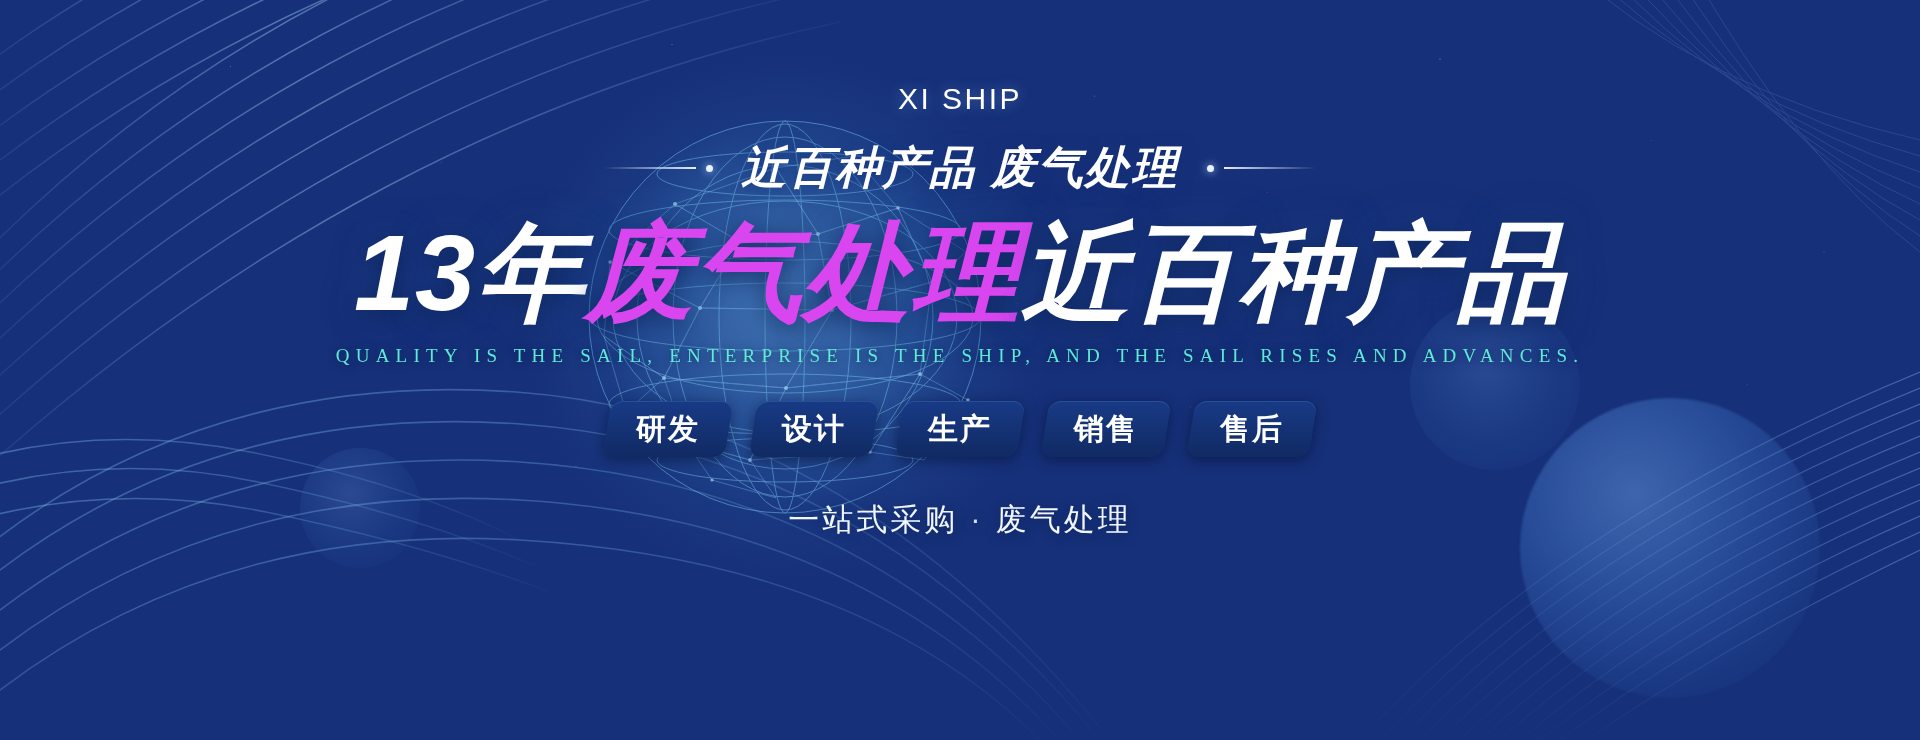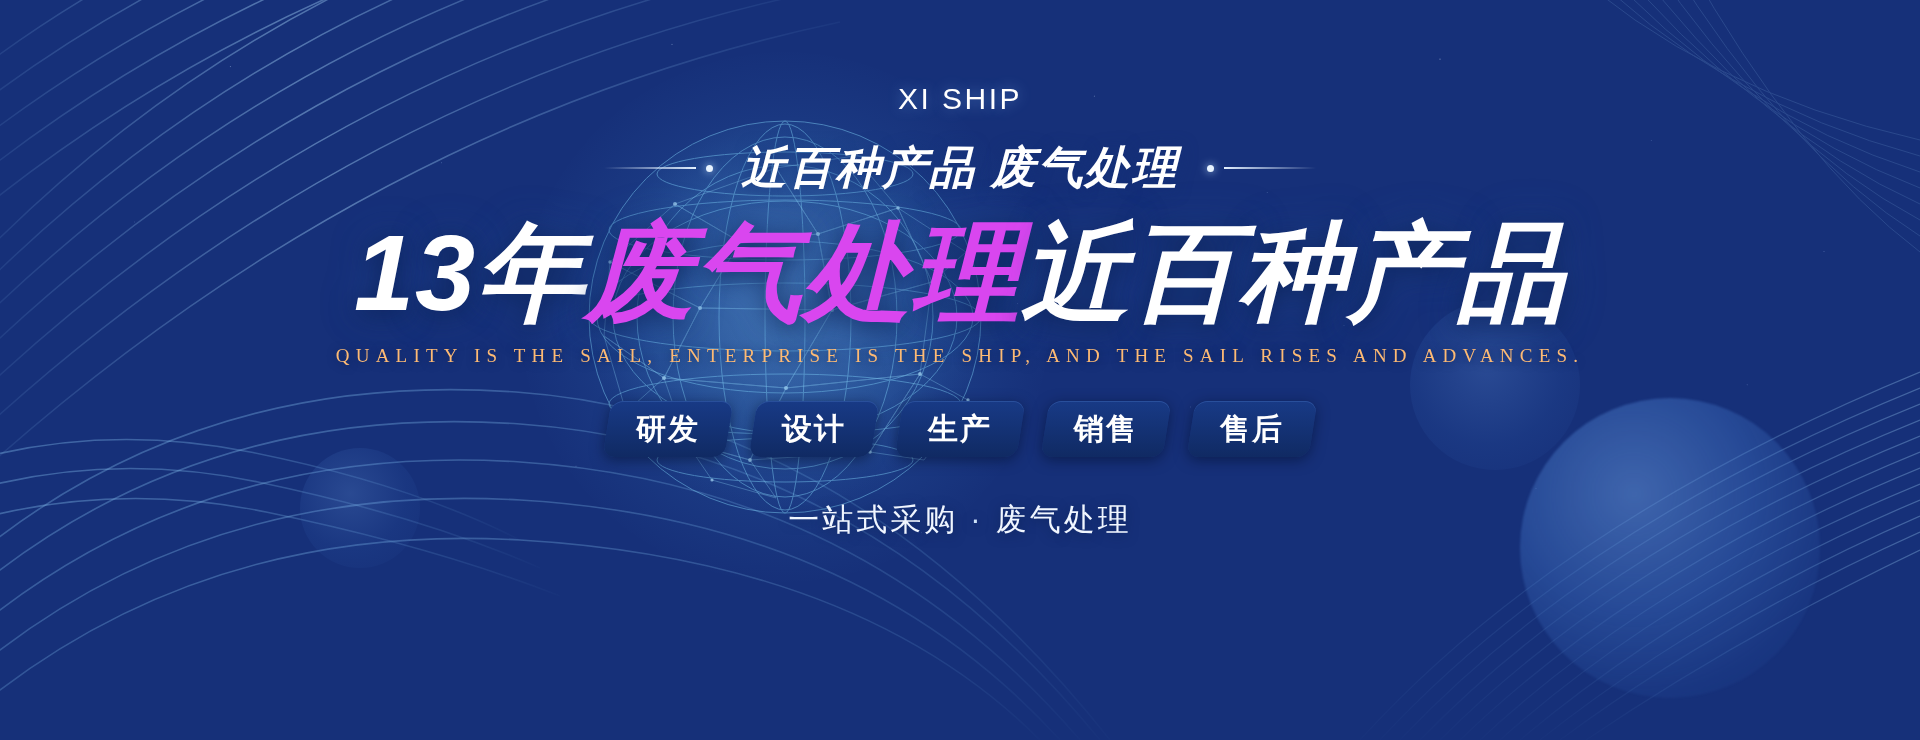--- a/index.html
+++ b/index.html
@@ -116,21 +116,21 @@
     color:#ffffff;
     text-shadow:0 4px 26px rgba(8,28,78,.85), 0 0 40px rgba(60,120,210,.35);
   }
   .headline .hl{ color:#d946ef; }
 
   .tagline{
     margin-top:10px;
     font-family:"Liberation Serif","DejaVu Serif",serif;
     font-size:19px;
     letter-spacing:6.2px;
-    color:#fdba74;
+    color:#5eead4;
     white-space:nowrap;
     text-shadow:0 1px 8px rgba(10,30,80,.8);
   }
 
   .pills{
     margin-top:34px;
     display:flex; gap:24px;
   }
   .pill{
     width:122px; height:56px;

